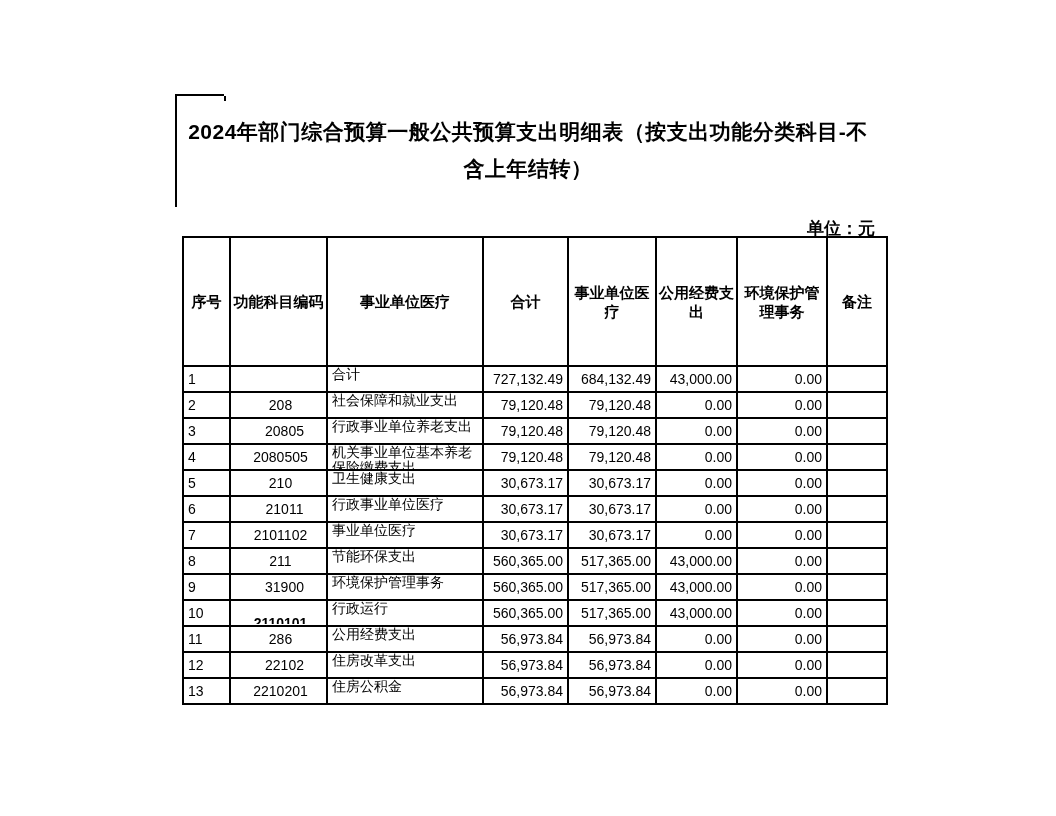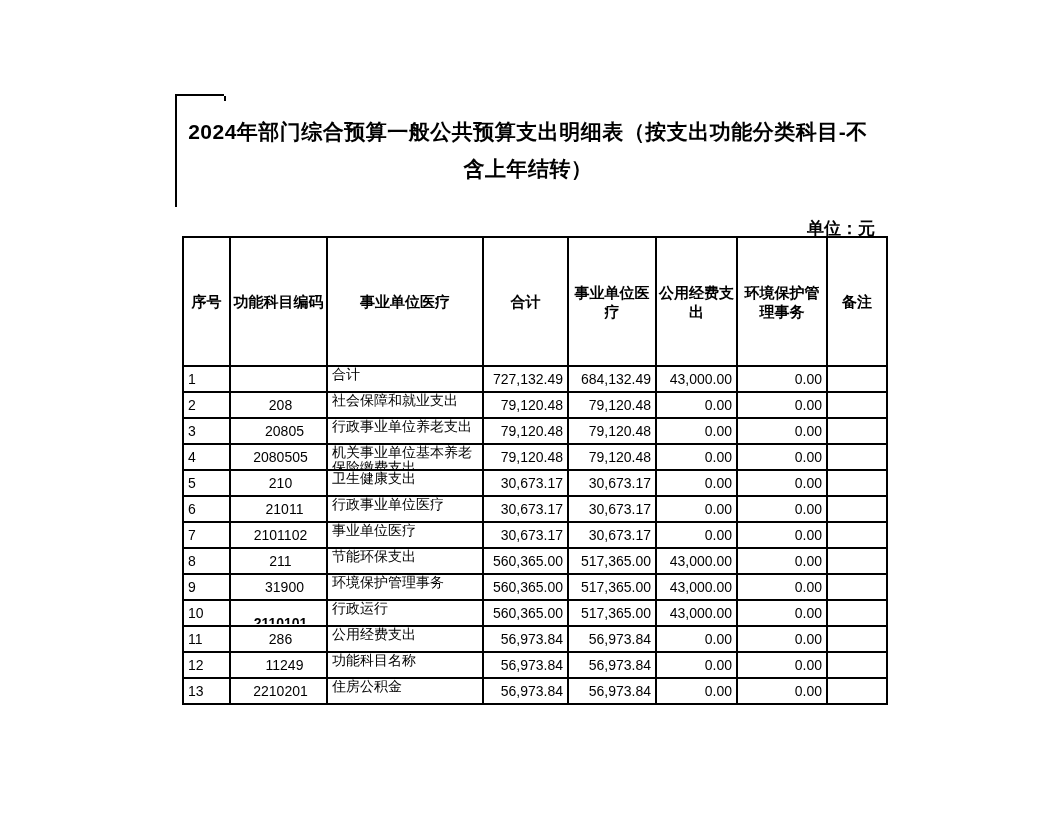--- a/index.html
+++ b/index.html
@@ -427,24 +427,24 @@
           </td>
           <td class="c-remark">
             <div class="cw"><span></span></div>
           </td>
         </tr>
         <tr>
           <td class="c-seq">
             <div class="cw"><span>12</span></div>
           </td>
           <td class="c-code center">
-            <div class="cw"><span>11249</span></div>
-          </td>
-          <td class="c-name">
-            <div class="cw namewrap"><span>功能科目名称</span></div>
+            <div class="cw"><span>22102</span></div>
+          </td>
+          <td class="c-name">
+            <div class="cw namewrap"><span>住房改革支出</span></div>
           </td>
           <td class="c-num">
             <div class="cw"><span>56,973.84</span></div>
           </td>
           <td class="c-num">
             <div class="cw"><span>56,973.84</span></div>
           </td>
           <td class="c-num">
             <div class="cw"><span>0.00</span></div>
           </td>

